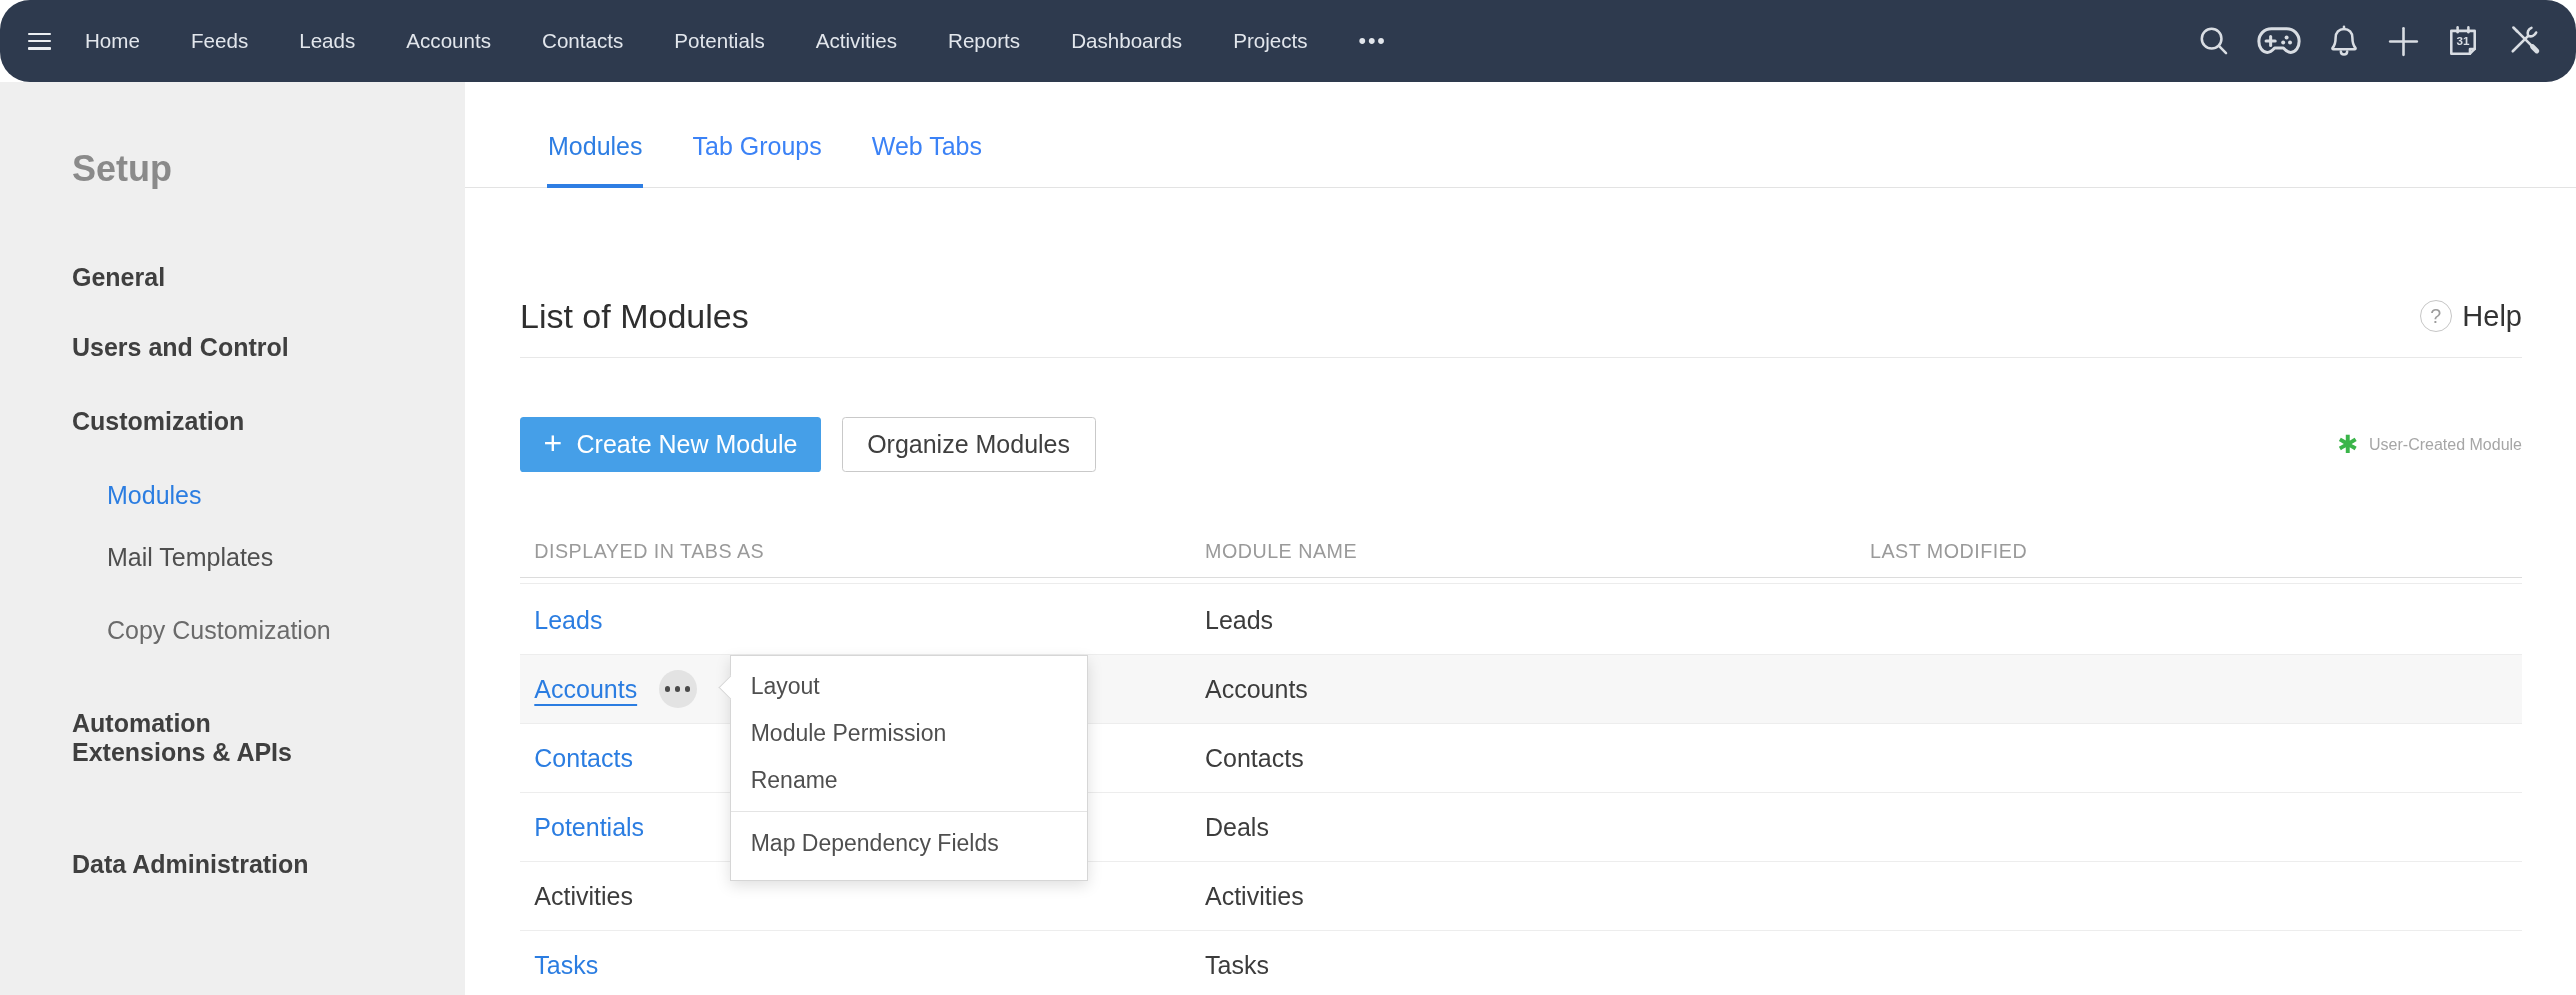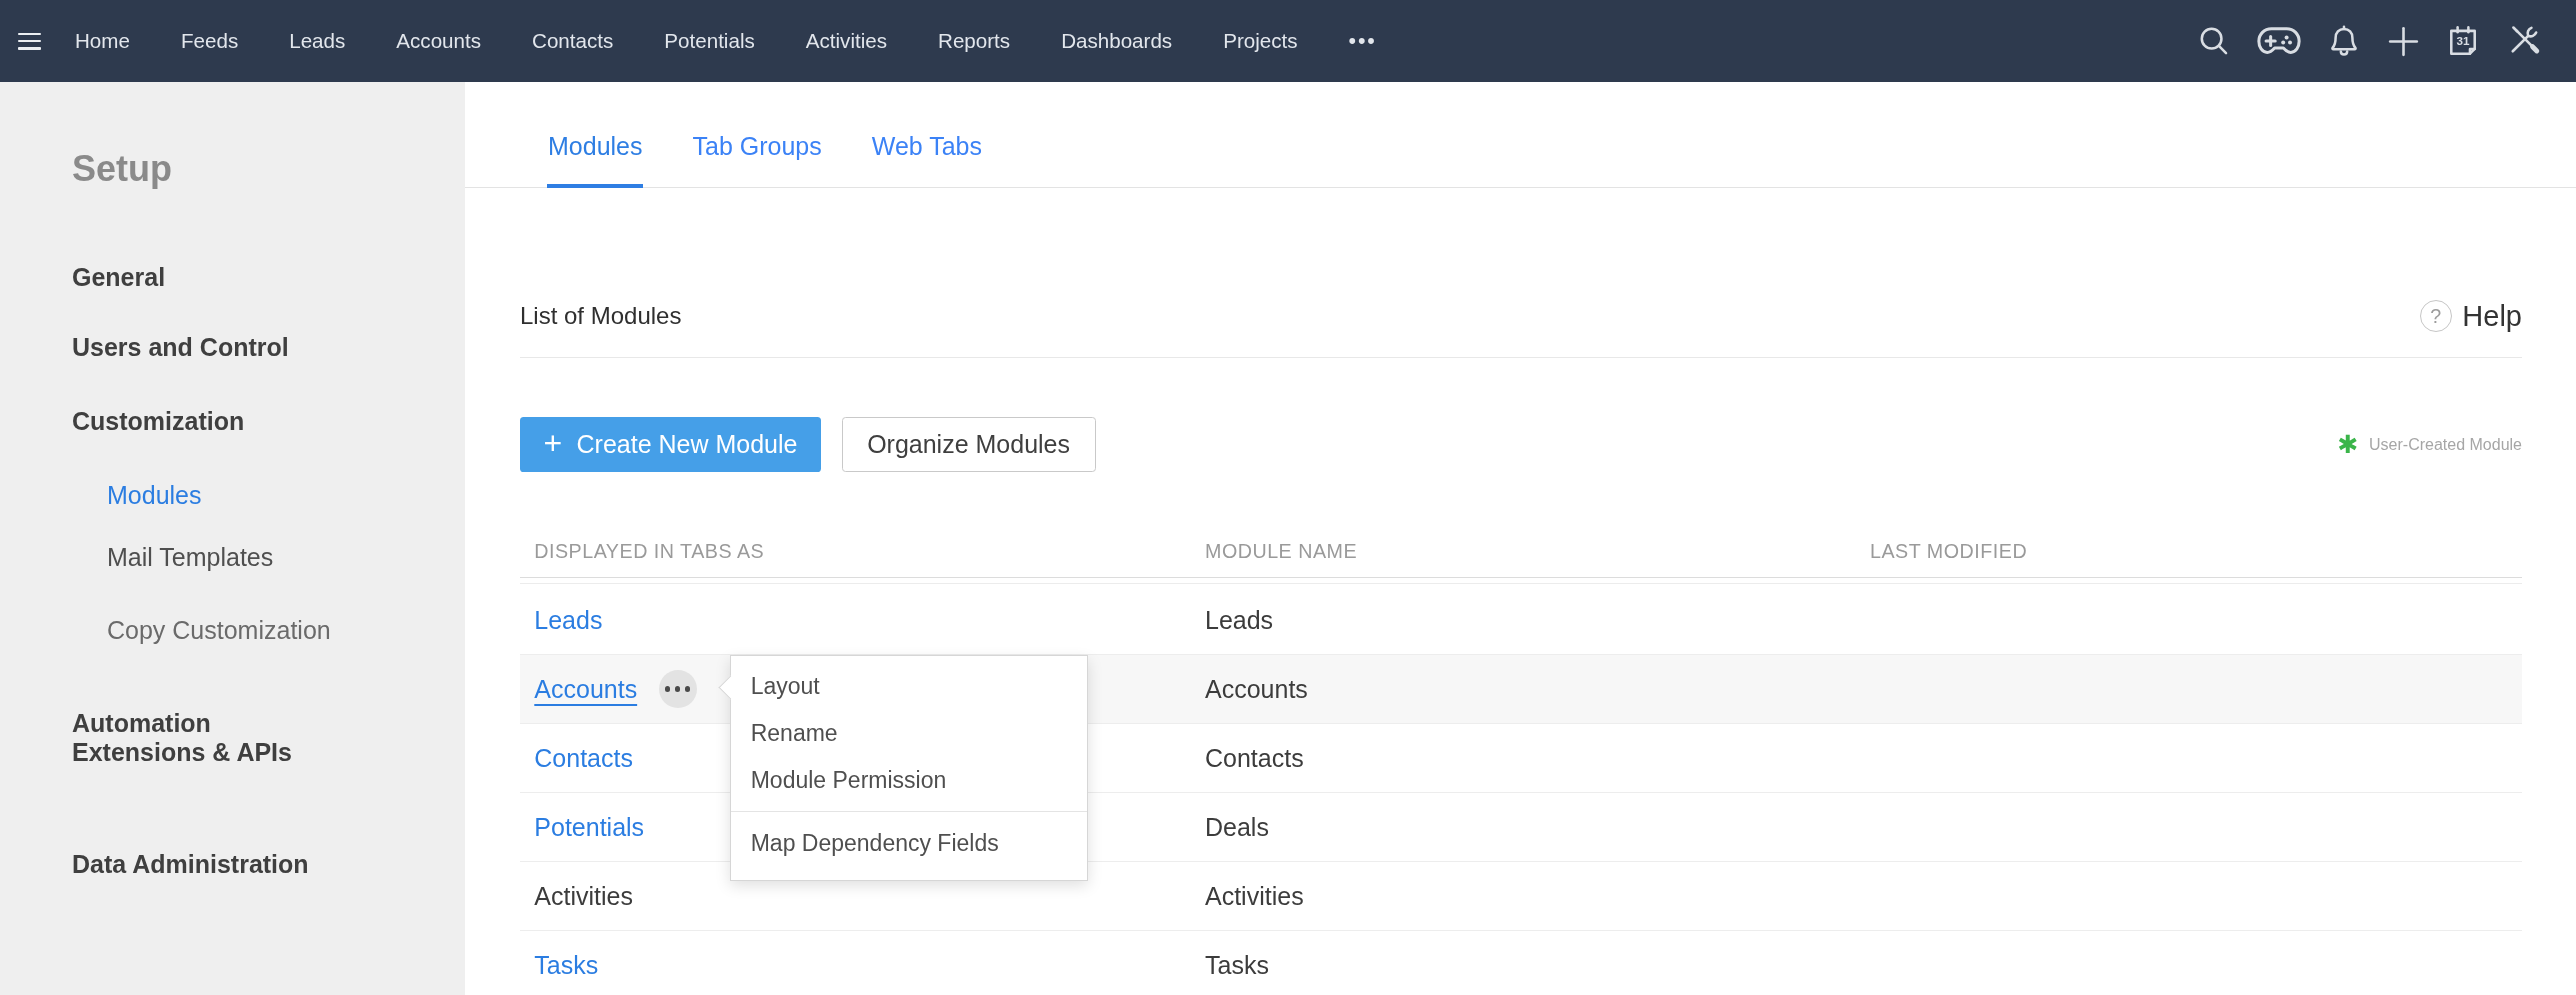--- a/index.html
+++ b/index.html
@@ -1,21 +1,21 @@
 <!DOCTYPE html>
 <html style="font-size:14.3px"><head>
 <meta charset="utf-8">
 <style>
   html,body{margin:0;padding:0;}
   body{font-family:"Liberation Sans","DejaVu Sans",sans-serif;background:#fff;}
   .app{position:relative;width:2576px;height:996px;overflow:hidden;background:#fff;}
 
   
   .topnav{position:absolute;left:0;top:0;width:2576px;height:82px;background:#2e3a4e;
-          display:flex;align-items:center;box-sizing:border-box;padding-left:18px;}
+          display:flex;align-items:center;box-sizing:border-box;padding-left:28px;border-radius:30px;}
   .hamburger{width:23px;height:17px;display:flex;flex-direction:column;justify-content:space-between;cursor:pointer;margin-right:34px;flex:0 0 auto;}
   .hamburger i{display:block;height:2.7px;background:#eceff3;border-radius:0.9px;}
   .navitems{display:flex;align-items:center;}
   .navitems a{color:#e2e6ec;font-size:20.6px;font-weight:500;text-decoration:none;margin-right:51px;cursor:pointer;white-space:nowrap;}
   .navitems a.navmore{letter-spacing:1.8px;font-size:21.5px;margin-right:0;}
   .navicons{margin-left:auto;display:flex;align-items:center;gap:21px;padding-right:34px;}
   .navicons .nico{display:flex;align-items:center;justify-content:center;cursor:pointer;}
   .navicons svg{stroke:#d9dde3;fill:none;stroke-width:1.6;stroke-linecap:round;stroke-linejoin:round;}
   .navicons svg text{fill:#d9dde3;stroke:none;font-family:"Liberation Sans",sans-serif;font-weight:bold;}
   .navicons svg .fdot{fill:#d9dde3;stroke:none;}
@@ -31,21 +31,21 @@
   
   .main{position:absolute;left:465px;top:82px;right:0;bottom:0;background:#fff;}
 
   .tabbar{position:absolute;left:0;right:0;top:0;height:106px;border-bottom:0.9px solid #e3e3e3;
           display:flex;align-items:center;box-sizing:border-box;padding-left:83px;padding-top:23px;}
   .tab{position:relative;height:100%;display:flex;align-items:center;margin-right:50px;font-size:25px;color:#3b82f6;cursor:pointer;}
   .tab.active{color:#2e7ee3;}
   .tab.active::after{content:'';position:absolute;left:-0.9px;right:-0.9px;bottom:-0.9px;height:3.6px;background:#2e7ee3;}
 
   .titlerow{position:absolute;left:55px;right:54px;top:193px;height:82px;display:flex;align-items:center;justify-content:space-between;}
-  .page-title{margin:0;font-size:24px;font-weight:400;color:#2f2f2f;}
+  .page-title{margin:0;font-size:34px;font-weight:400;color:#2f2f2f;}
   .help{display:flex;align-items:center;gap:10.7px;cursor:pointer;}
   .help-circle{width:32px;height:32px;border:1.8px solid #c6c6c6;border-radius:50%;display:flex;align-items:center;justify-content:center;
                font-size:19.7px;color:#9b9b9b;box-sizing:border-box;}
   .help-label{font-size:29px;color:#333;}
 
   .titlehr{position:absolute;left:55px;right:54px;top:275px;height:0;border:0;border-top:0.9px solid #e8e8e8;margin:0;}
 
   .toolbar{position:absolute;left:55px;right:54px;top:335px;height:55px;display:flex;align-items:center;}
   .btn-primary{width:301px;height:55px;background:#459fe8;border:none;border-radius:3.6px;color:#fff;font-size:25px;
                font-family:inherit;display:flex;align-items:center;justify-content:center;gap:14.3px;cursor:pointer;}
@@ -259,21 +259,21 @@
             </span>
           <span class="c2">Tasks</span>
           <span class="c3"></span>
         </div>
 
       </div>
     </div>
 
     <div class="menu">
       <div class="mi">Layout</div>
+      <div class="mi">Module Permission</div>
       <div class="mi">Rename</div>
-      <div class="mi">Module Permission</div>
       <hr>
       <div class="mi">Map Dependency Fields</div>
     </div>
 
   </main>
 </div>
 
 
 </body></html>

